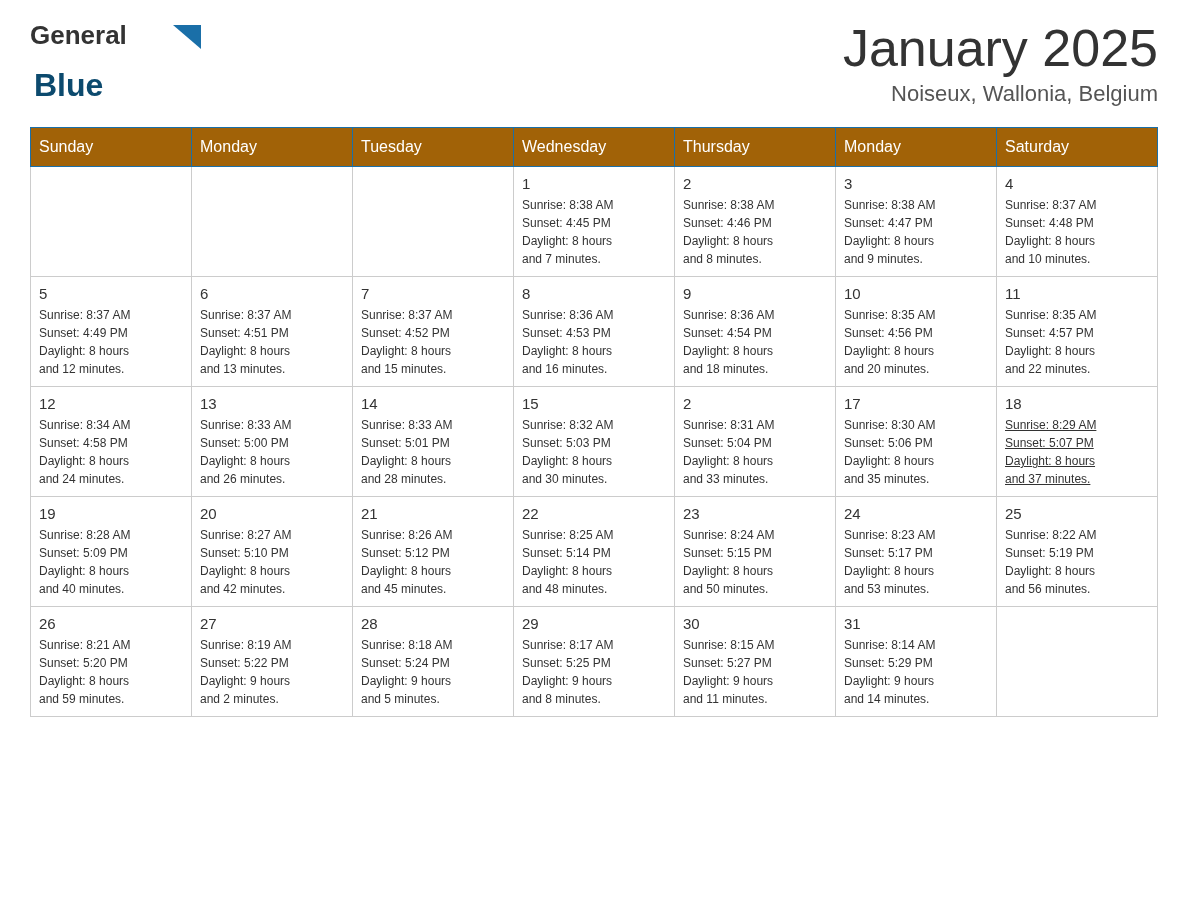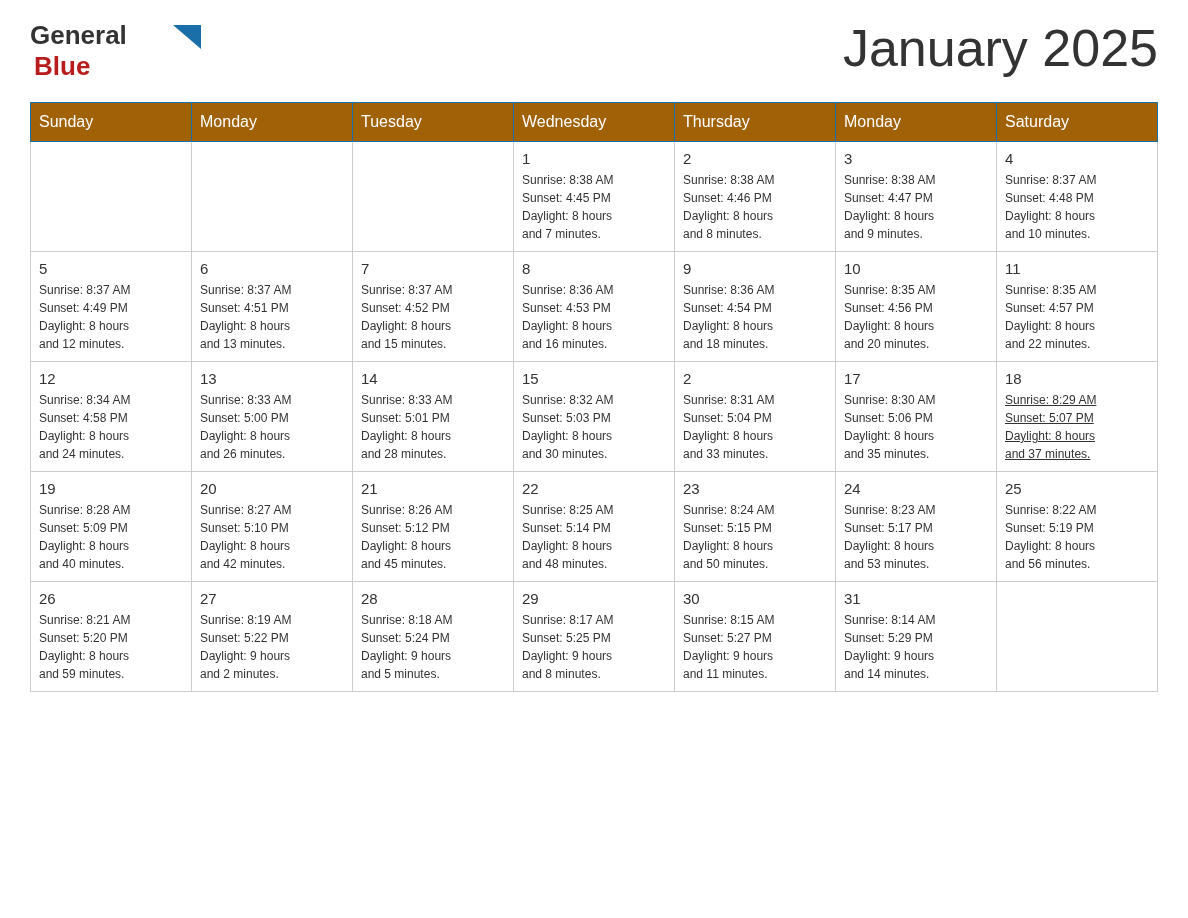--- a/index.html
+++ b/index.html
@@ -15,23 +15,24 @@
       justify-content: space-between;
       align-items: flex-start;
       margin-bottom: 20px;
     }
     .logo-text-general {
       font-size: 26px;
       font-weight: bold;
       color: #333;
     }
     .logo-text-blue {
-      font-size: 26px;
+      font-size: 32px;
       font-weight: bold;
-      color: #b91c1c;
+      color: #0c4a6e;
+      margin-top: 16px;
     }
     .title-area {
       text-align: right;
     }
     .month-title {
       font-size: 52px;
       font-weight: normal;
       color: #333;
       line-height: 1.1;
     }
@@ -106,20 +107,21 @@
       <svg width="28" height="24" viewBox="0 0 28 24" style="margin-top:2px;margin-left:2px;">
         <polygon points="0,0 28,0 28,24" fill="#1a6fa8"></polygon>
       </svg>
     </div>
     <div class="logo-line2">
       <span class="logo-text-blue">Blue</span>
     </div>
   </div>
   <div class="title-area">
     <div class="month-title">January 2025</div>
+    <div class="location-title">Noiseux, Wallonia, Belgium</div>
   </div>
 </div>
 
 <table class="calendar-table">
   <thead>
     <tr>
     <th>Sunday</th>
         <th>Monday</th>
         <th>Tuesday</th>
         <th>Wednesday</th>

